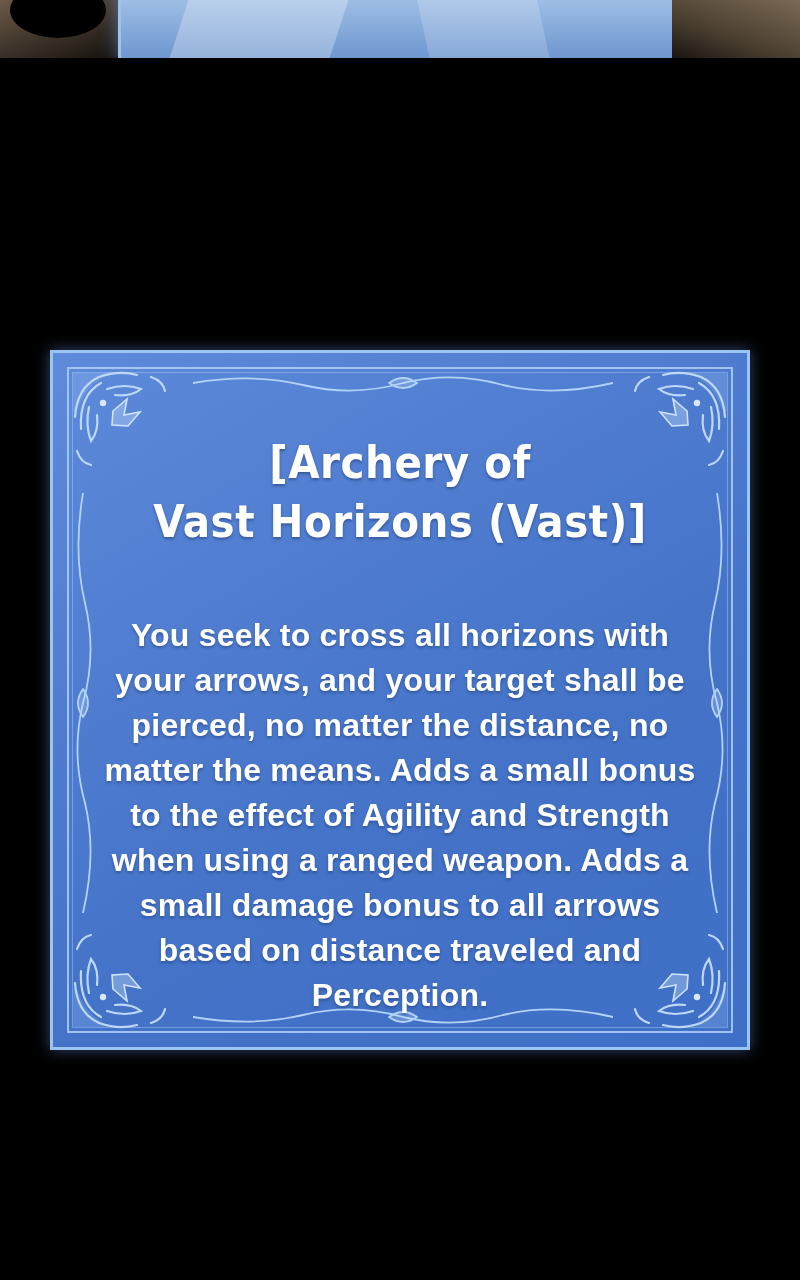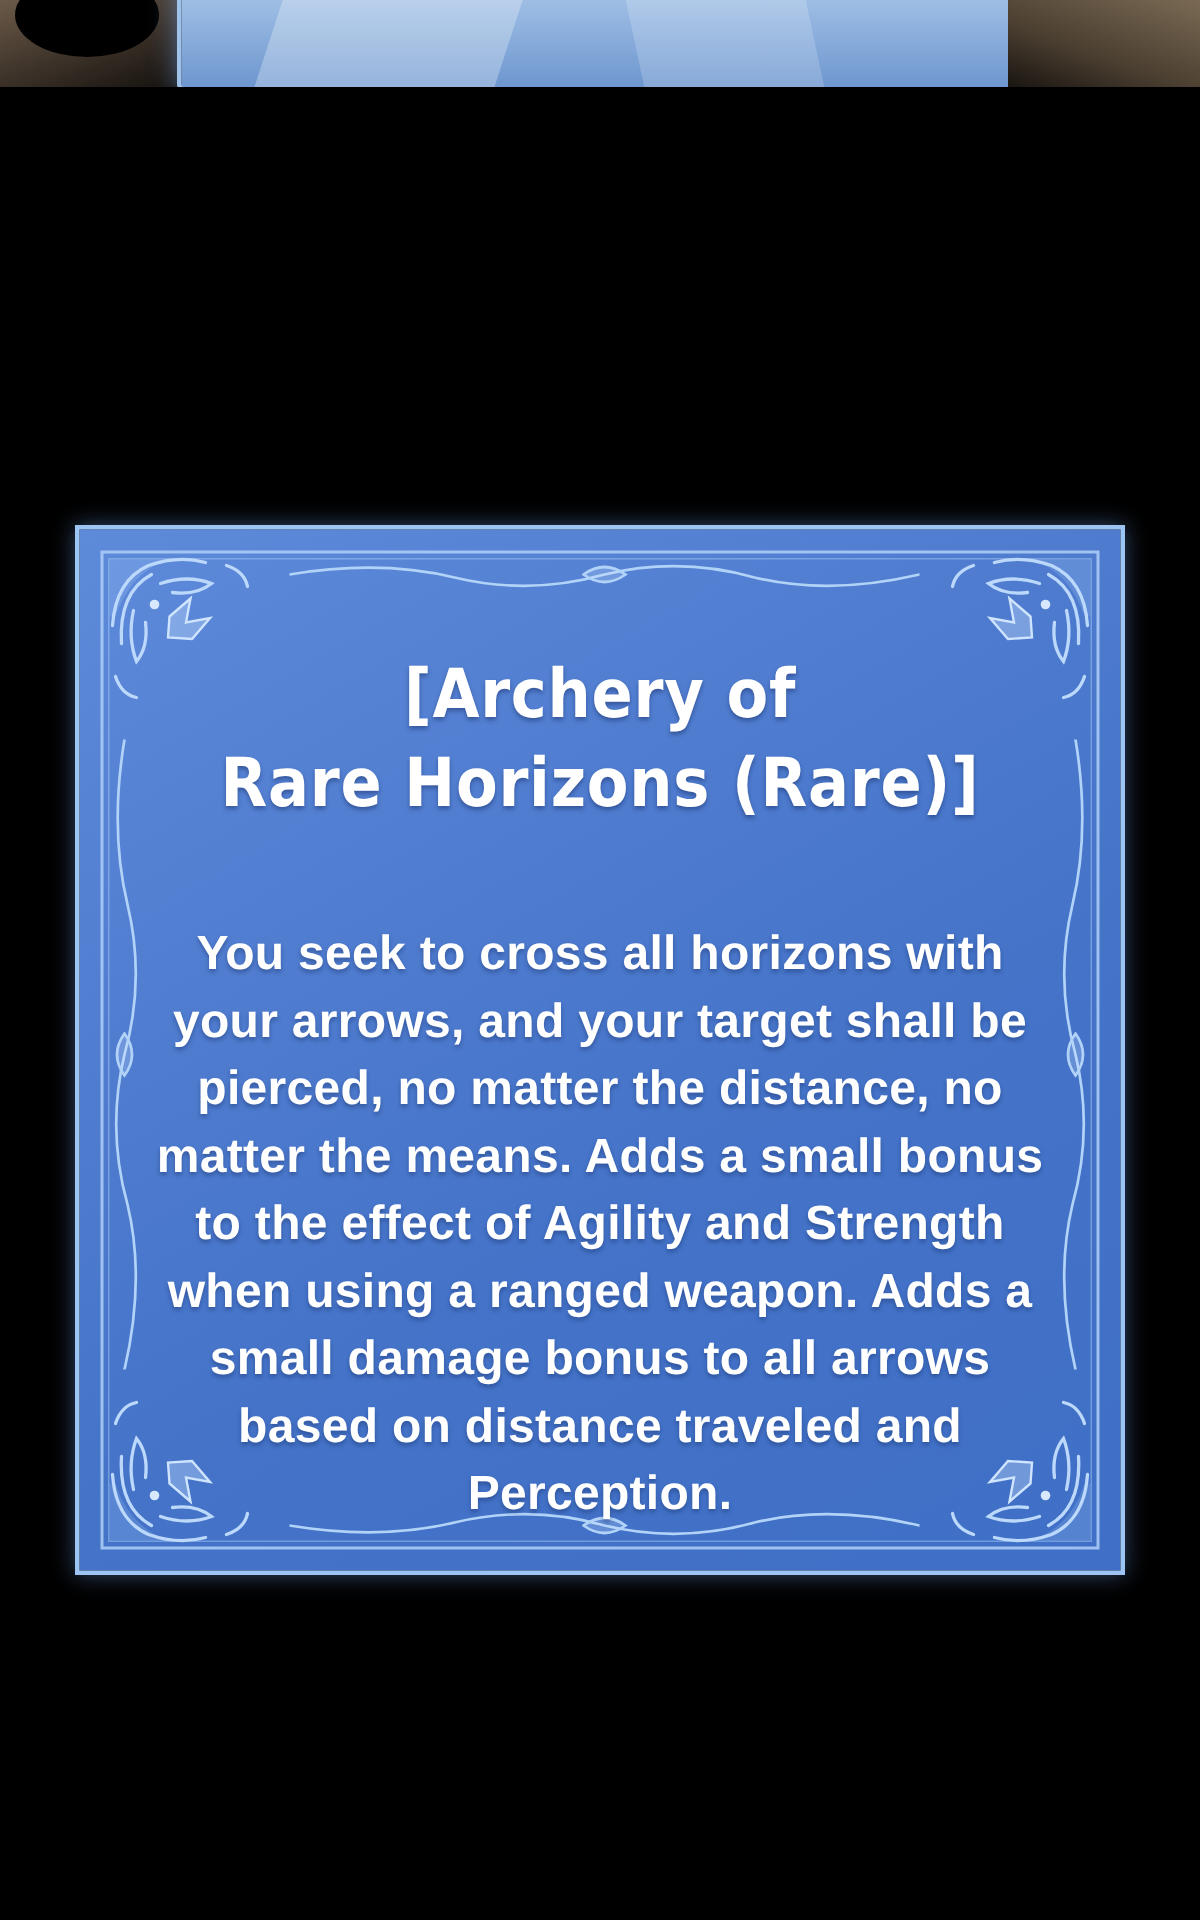--- a/index.html
+++ b/index.html
@@ -231,17 +231,17 @@
   <div class="edge edge-right">
     <svg width="34" height="420" viewBox="0 0 34 420" fill="none" stroke="#b2d3f8" stroke-width="1.8" stroke-linecap="round">
       <path d="M14 0 Q4 60 16 110 Q28 160 14 210 Q2 260 16 310 Q28 360 14 420"></path>
       <path d="M14 196 q-10 14 0 28 q10 -14 0 -28" fill="rgba(205,228,255,0.25)"></path>
     </svg>
   </div>
 
   <div class="content">
     <div class="skill-title">
       <div>[Archery of</div>
-      <div>Rare Horizons (Rare)]</div>
+      <div>Vast Horizons (Vast)]</div>
     </div>
     <div class="skill-desc">You seek to cross all horizons with your arrows, and your target shall be pierced, no matter the distance, no matter the means. Adds a small bonus to the effect of Agility and Strength when using a ranged weapon. Adds a small damage bonus to all arrows based on distance traveled and Perception.</div>
   </div>
 </div>
 
 </body></html>

